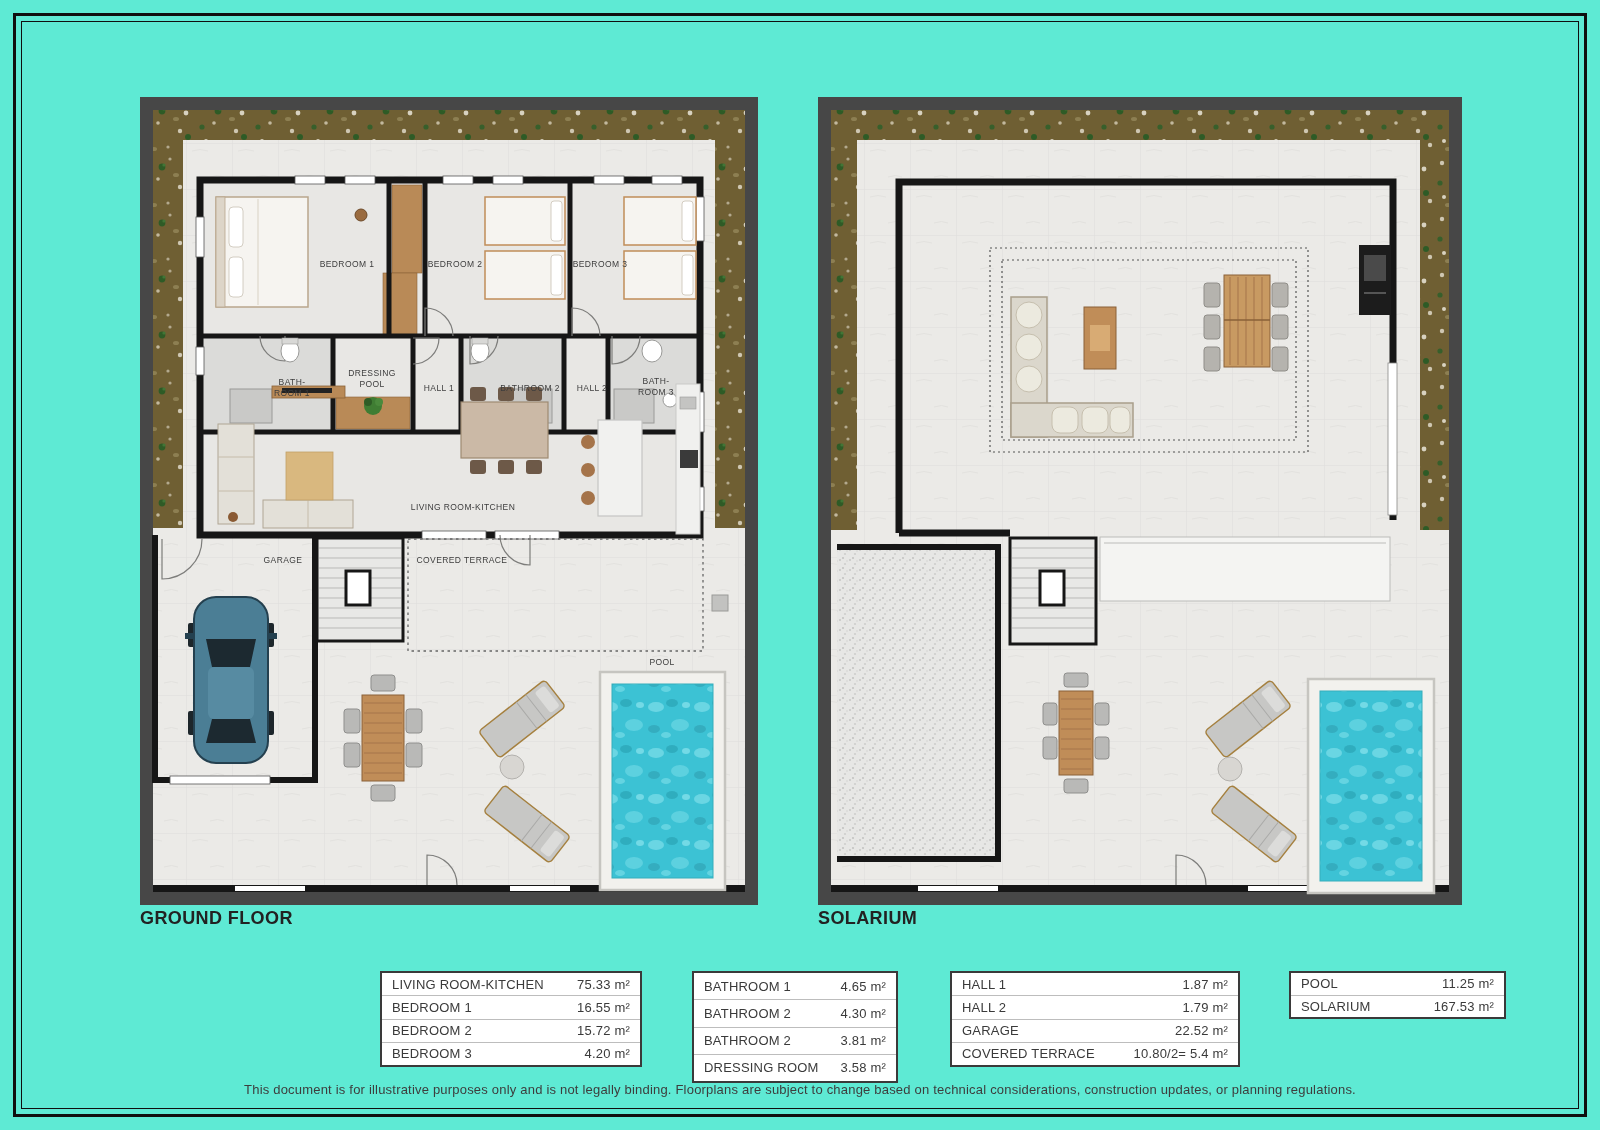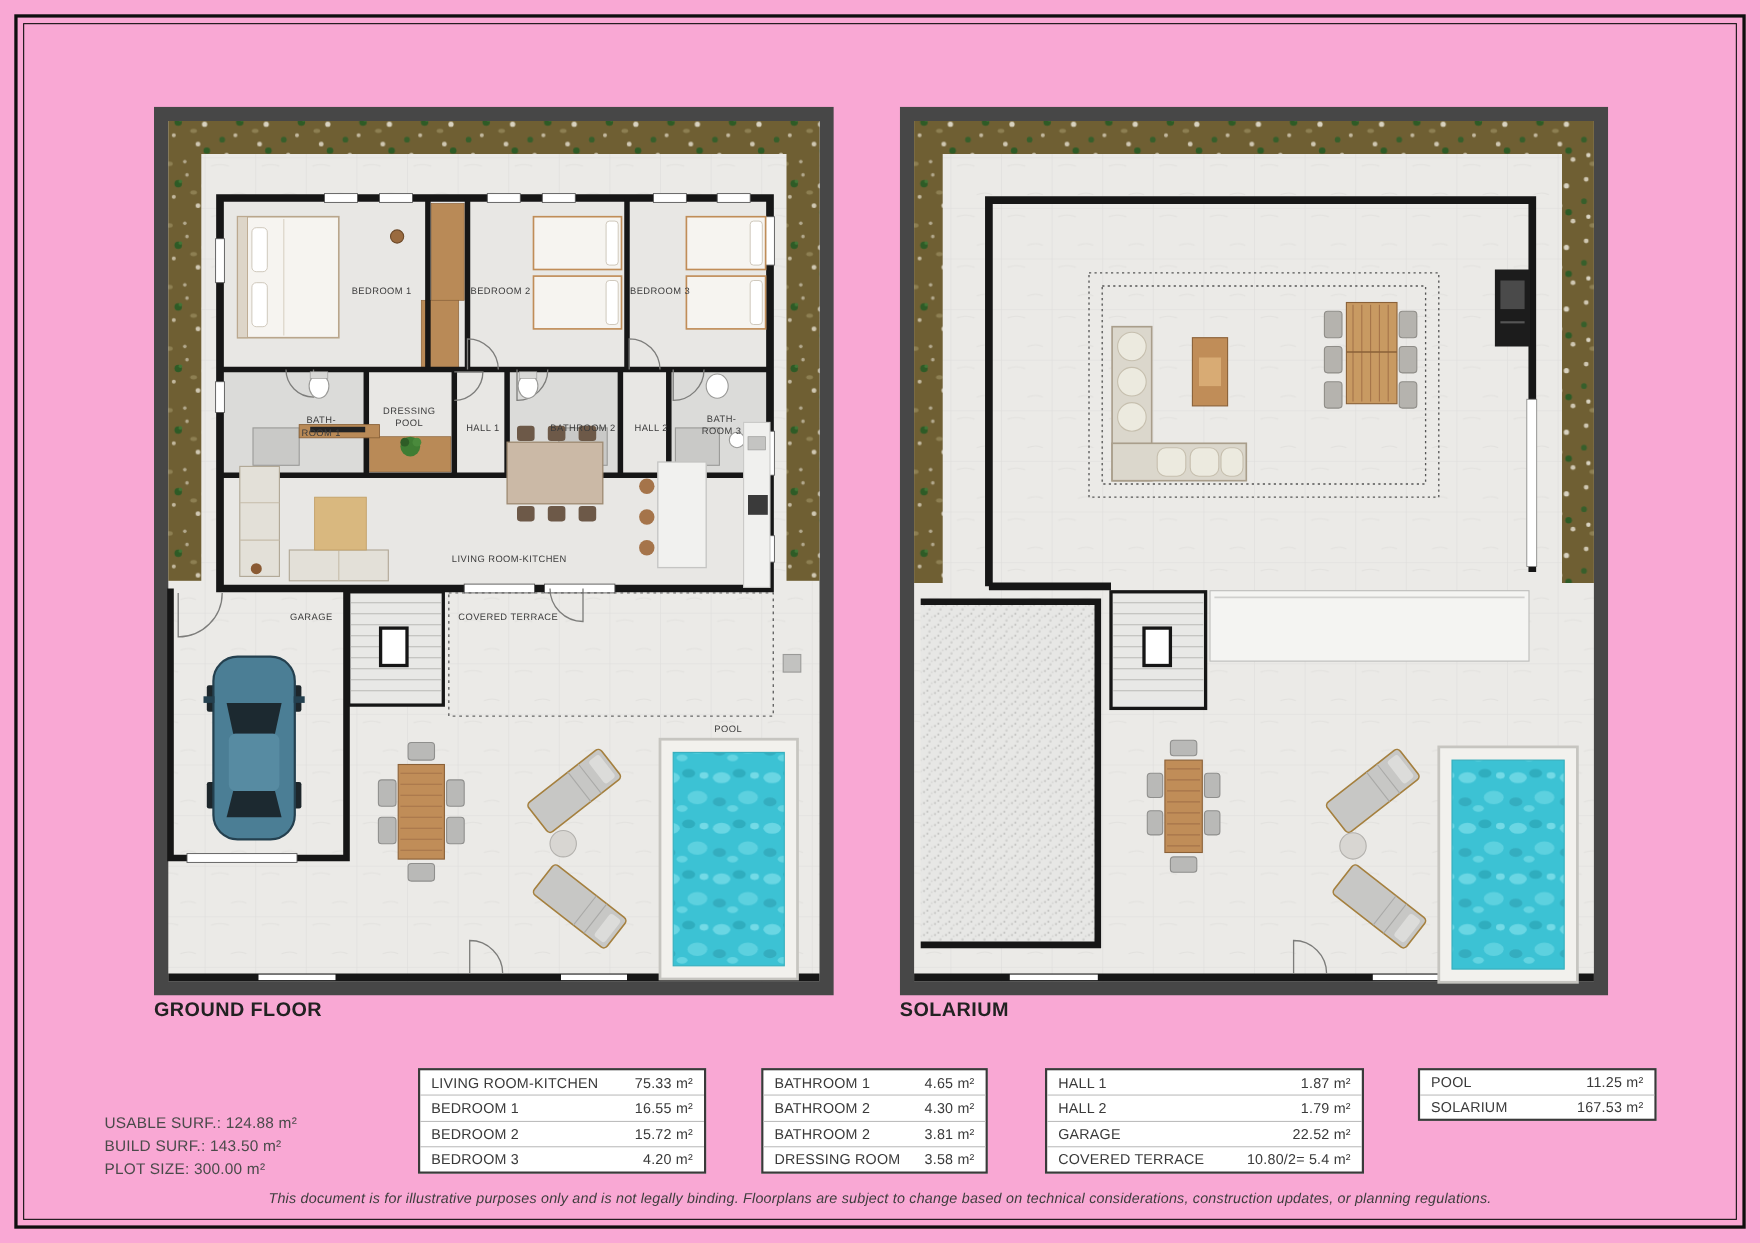--- a/index.html
+++ b/index.html
@@ -1,39 +1,39 @@
 <!DOCTYPE html>
 <html><head>
 <meta charset="utf-8">
 <style>
   html,body{margin:0;padding:0;background:#ffffff;}
-  #canvas{position:relative;width:1600px;height:1130px;background:#f9a8d4;overflow:hidden;
+  #canvas{position:relative;width:1600px;height:1130px;background:#5eead4;overflow:hidden;
           font-family:"Liberation Sans",sans-serif;}
   .frame-outer{position:absolute;left:13px;top:13px;right:13px;bottom:13px;border:3px solid #0f0f0f;}
   .frame-inner{position:absolute;left:21px;top:21px;right:21px;bottom:21px;border:1px solid #0f0f0f;}
   .plan{position:absolute;top:97px;}
   .plan svg{display:block;}
   #plan-ground{left:140px;width:618px;height:808px;}
   #plan-solarium{left:818px;width:644px;height:808px;}
   .room-label{position:absolute;transform:translate(-50%,-50%);font-size:8.5px;letter-spacing:.4px;
               color:#3c3c3c;text-align:center;white-space:pre-line;line-height:1.3;}
   .plan-title{position:absolute;top:908px;font-size:18px;font-weight:bold;letter-spacing:.4px;color:#222;}
   #title-ground{left:140px;}
   #title-solarium{left:818px;}
   .stats{position:absolute;left:95px;top:1010px;font-size:14px;color:#4a4a4a;line-height:21px;letter-spacing:.2px;}
   .area-table{position:absolute;border:2px solid #3a3a3a;background:#fff;display:flex;flex-direction:column;box-sizing:border-box;}
   .t-row{display:flex;justify-content:space-between;align-items:center;padding:0 10px;
          font-size:13px;color:#3a3a3a;letter-spacing:.2px;flex:1;}
   .t-row + .t-row{border-top:1px solid #bdbdbd;}
   #table-1{left:380px;top:971px;width:262px;height:96px;}
-  #table-2{left:692px;top:971px;width:206px;height:96px;}
+  #table-2{left:692px;top:971px;width:206px;height:112px;}
   #table-3{left:950px;top:971px;width:290px;height:96px;}
   #table-4{left:1289px;top:971px;width:217px;height:48px;}
   .disclaimer{position:absolute;top:1082px;left:0;width:100%;text-align:center;
-              font-style:italic;font-size:13px;color:#3d3d3d;letter-spacing:.2px;}
+              font-size:13px;color:#3d3d3d;letter-spacing:.2px;}
   .defs-holder{position:absolute;width:0;height:0;}
 </style>
 </head>
 <body>
 
 <div id="canvas">
 
   <svg class="defs-holder" aria-hidden="true">
     <defs>
       <pattern id="tile" width="46" height="46" patternUnits="userSpaceOnUse">
@@ -365,25 +365,20 @@
       <g>
         <rect x="490" y="582" width="126" height="214" fill="#f2f1ed" stroke="#c6c5c0" stroke-width="2.5"></rect>
         <rect x="502" y="594" width="102" height="190" fill="url(#water)" stroke="#35aebc" stroke-width="1"></rect>
       </g>
     </svg>
   </div>
 
   <div class="plan-title" id="title-ground">GROUND FLOOR</div>
   <div class="plan-title" id="title-solarium">SOLARIUM</div>
 
-  <div class="stats">
-    <div>USABLE SURF.: 124.88 m²</div>
-    <div>BUILD SURF.: 143.50 m²</div>
-    <div>PLOT SIZE: 300.00 m²</div>
-  </div>
 
   <div class="area-table" id="table-1">
     <div class="t-row">
         <span>LIVING ROOM-KITCHEN</span>
         <span>75.33 m²</span>
       </div>
     <div class="t-row">
         <span>BEDROOM 1</span>
         <span>16.55 m²</span>
       </div>

